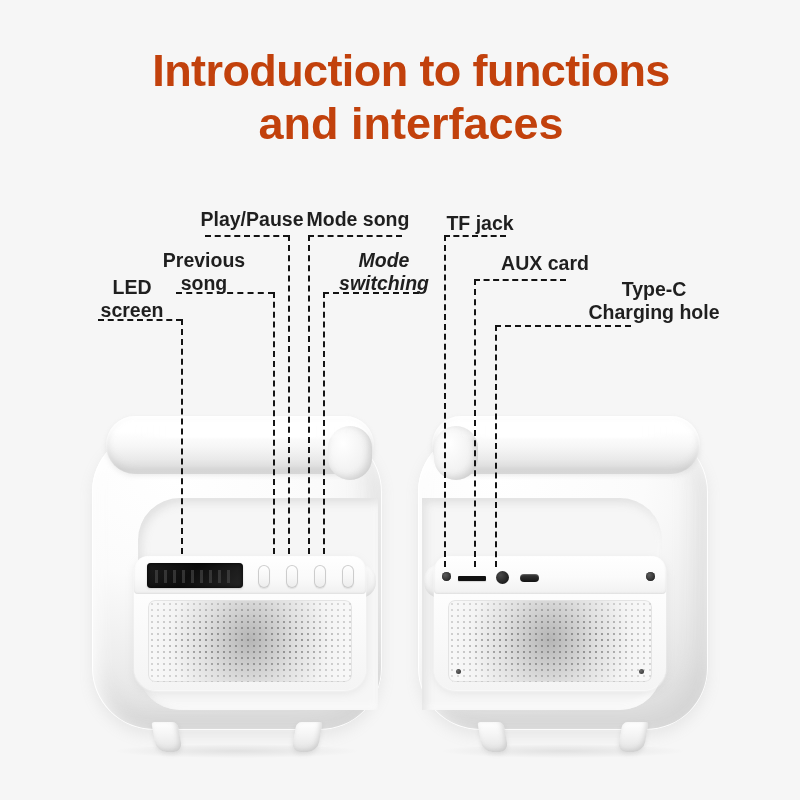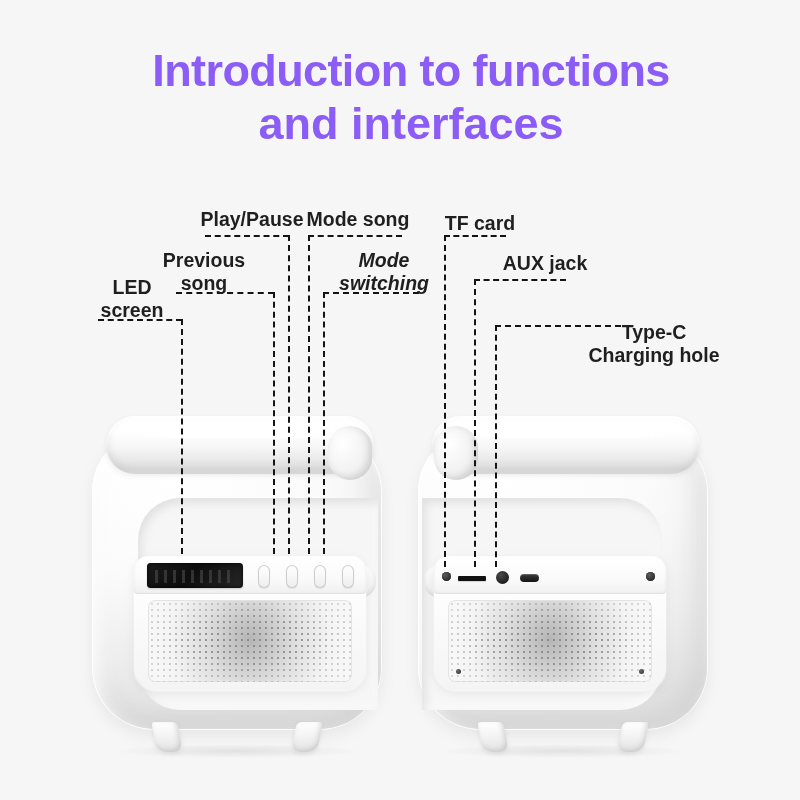--- a/index.html
+++ b/index.html
@@ -48,21 +48,21 @@
   #title {
     position: absolute;
     left: 0; top: 44px;
     width: 800px;
     text-align: center;
     padding-left: 22px;
     font-size: 45px;
     line-height: 53px;
     font-weight: 800;
     letter-spacing: -0.6px;
-    color: #8b5cf6;
+    color: #c2410c;
     z-index: 2;
   }
   #title .ln { display: block; }
   #title .ln2 { letter-spacing: 0px; }
 
   
   .label {
     position: absolute;
     font-size: 19.5px;
     line-height: 23px;
@@ -351,25 +351,25 @@
   <div class="label ctr" style="left:86px; top:276px; width:92px;">LED
 screen</div>
 
   <div class="label ctr" style="left:191px; top:208px; width:122px;text-align:center;">Play/Pause</div>
 
   <div class="label ctr" style="left:306px; top:208px; width:104px;">Mode song</div>
 
   <div class="label ctr" style="left:330px; top:249px; width:108px;font-style:italic;">Mode
 switching</div>
 
-  <div class="label ctr" style="left:436px; top:212px; width:88px;">TF card</div>
-
-  <div class="label ctr" style="left:495px; top:252px; width:100px;">AUX jack</div>
-
-  <div class="label ctr" style="left:586px; top:278px; width:136px;margin-top:43px;">Type-C
+  <div class="label ctr" style="left:436px; top:212px; width:88px;">TF jack</div>
+
+  <div class="label ctr" style="left:495px; top:252px; width:100px;">AUX card</div>
+
+  <div class="label ctr" style="left:586px; top:278px; width:136px;">Type-C
 Charging hole</div>
 
   <div class="lead-h" style="left:98px;  top:319px; width:84px;"></div>
   <div class="lead-v" style="left:181px; top:319px; height:235px;"></div>
 
   <div class="lead-h" style="left:176px; top:292px; width:98px;"></div>
   <div class="lead-v" style="left:273px; top:292px; height:262px;"></div>
 
   <div class="lead-h" style="left:205px; top:235px; width:84px;"></div>
   <div class="lead-v" style="left:288px; top:235px; height:319px;"></div>

